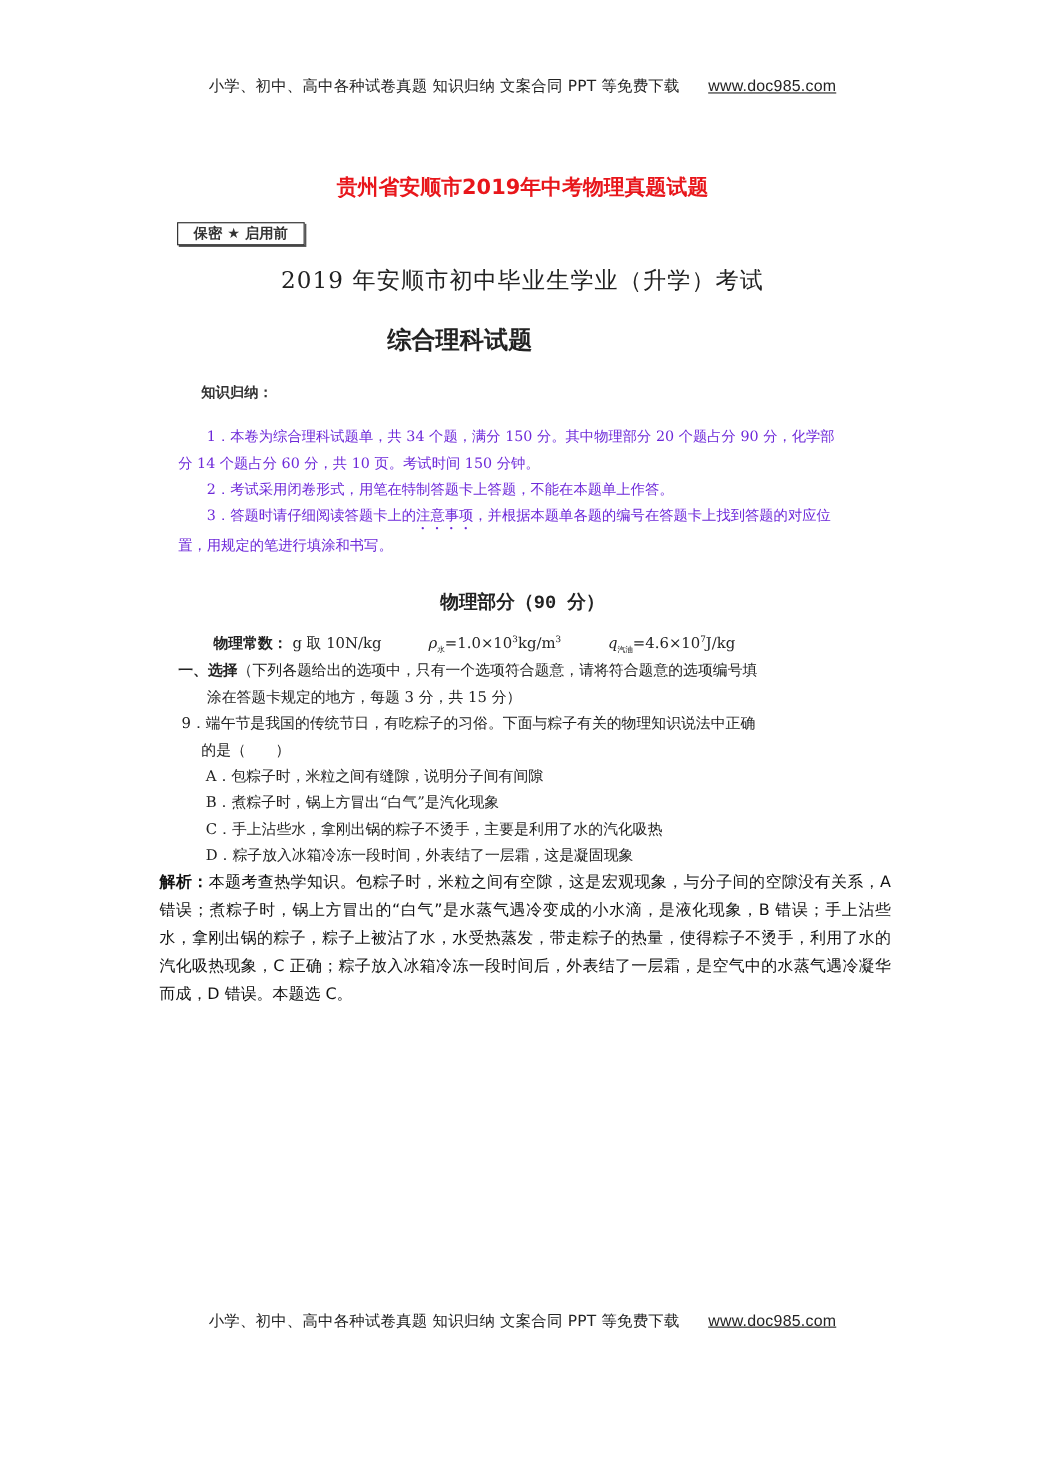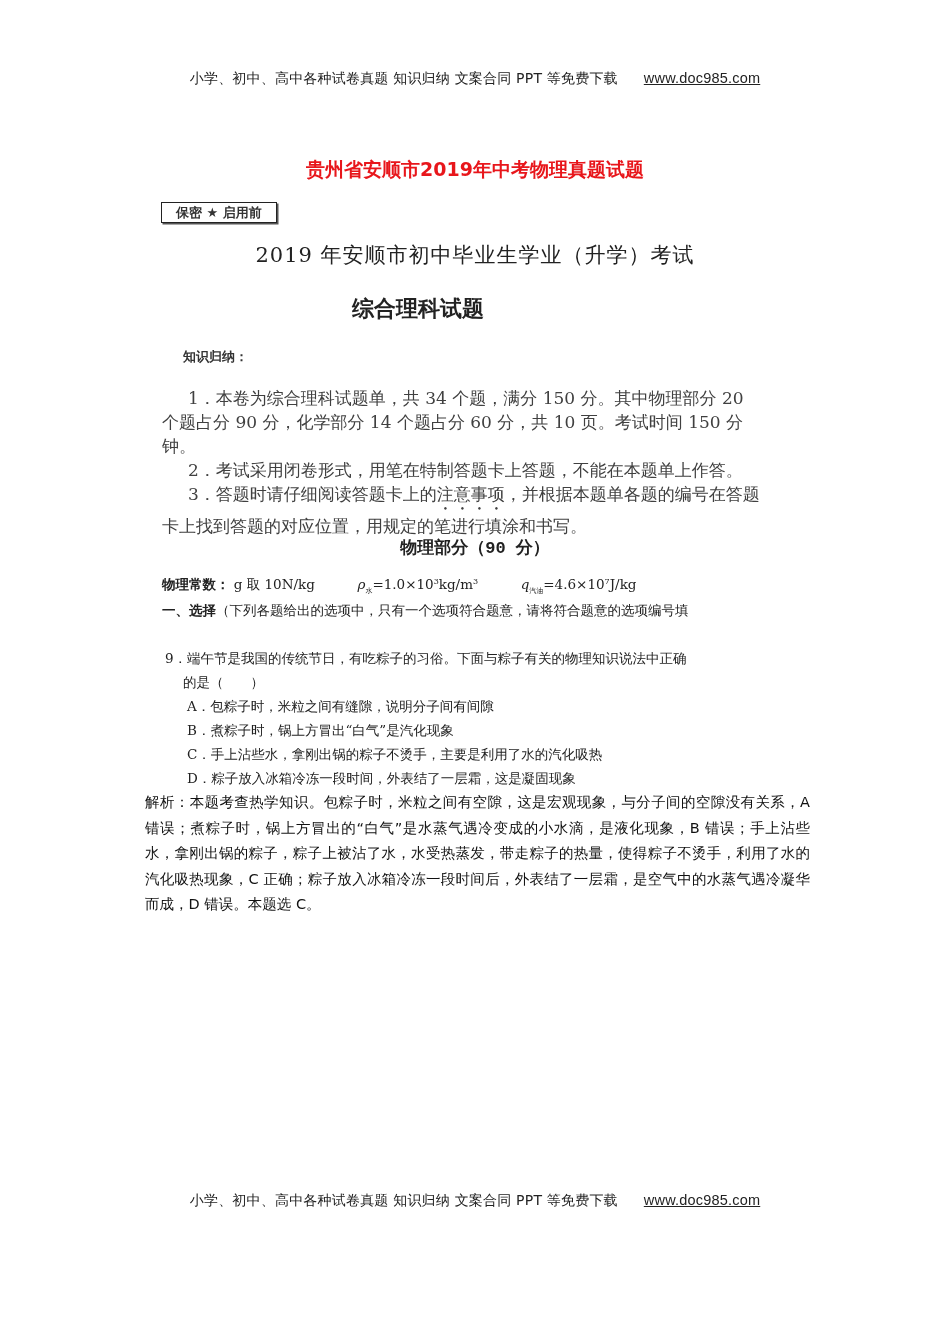--- a/index.html
+++ b/index.html
@@ -11,42 +11,42 @@
   .banner .url { margin-left: 26px; font-family: "Liberation Sans", sans-serif; font-size: 14.5px; text-decoration: underline; }
   .doc-title { top: 157px; left: 0; width: 950px; text-align: center; color: #e8161b;
                font-family: "DejaVu Sans", "Liberation Sans", sans-serif; font-weight: bold; font-size: 19px; }
   .secret-box { top: 202px; left: 161px; border: 1.5px solid #222; padding: 0 14px; height: 19px; line-height: 19px;
                 font-family: "DejaVu Sans", sans-serif; font-size: 13px; font-weight: bold; color: #333;
                 box-shadow: 1.5px 1.5px 0 #555; }
   .exam-title { top: 241px; left: 0; width: 950px; text-align: center; font-size: 21px; color: #222; letter-spacing: 1px; }
   .sub-title { top: 294px; left: 0; width: 836px; text-align: center; font-family: "DejaVu Sans", sans-serif;
                font-size: 22px; font-weight: bold; color: #222; }
   .note-head { top: 348px; left: 183px; font-family: "DejaVu Sans", sans-serif; font-size: 13px; font-weight: bold; color: #333; }
-  .notes { top: 386px; left: 162px; width: 600px; font-size: 17px; line-height: 24px; color: #404040; }
+  .notes { top: 386px; left: 162px; width: 600px; font-size: 13px; line-height: 24px; color: #6d28d9; }
   .notes p { margin: 0; }
   .notes .ind { text-indent: 26px; }
   .em-dot { text-emphasis: dot; -webkit-text-emphasis: dot; text-emphasis-position: under; -webkit-text-emphasis-position: under; }
   .phys-head { top: 536px; left: 0; width: 950px; text-align: center; font-family: Liberation Mono, monospace;
                font-size: 17px; font-weight: bold; color: #222; }
   .consts { top: 576px; left: 162px; font-size: 13.5px; color: #222; white-space: nowrap; }
-  .consts .lbl { font-family: "DejaVu Sans", sans-serif; font-weight: bold; }
+  .consts .lbl { font-family: "DejaVu Sans", sans-serif; font-weight: bold; margin-left: 32px; }
   .consts .gap { display: inline-block; width: 34px; }
   .consts sup { font-size: 8px; }
   .consts sub { font-size: 7px; }
   .section { top: 598px; left: 162px; width: 600px; font-size: 13.5px; line-height: 24px; color: #222; }
   .section p { margin: 0; }
   .section .sec-lbl { font-family: "DejaVu Sans", sans-serif; font-weight: bold; }
   .section .cont { padding-left: 26px; }
   .question { top: 646px; left: 165px; width: 600px; font-size: 13.5px; line-height: 24px; color: #222; }
   .question p { margin: 0; }
   .question .cont { padding-left: 18px; }
   .question .opt { padding-left: 22px; }
   .analysis { top: 790px; left: 145px; width: 665px; font-family: "DejaVu Sans", sans-serif; font-size: 14.5px;
               line-height: 25.5px; color: #111; text-align: justify; }
-  .analysis .lbl { font-weight: normal; }
+  .analysis .lbl { font-weight: bold; }
 </style>
 </head>
 <body>
 
 <div class="abs banner" style="top:70px;">
   <span>小学、初中、高中各种试卷真题  知识归纳  文案合同  PPT 等免费下载</span><span class="url">www.doc985.com</span>
 </div>
 
 <div class="abs doc-title">贵州省安顺市2019年中考物理真题试题</div>
 
@@ -70,20 +70,21 @@
   <span class="lbl">物理常数：</span>
   <span>g 取 10N/kg</span>
   <span class="gap"></span>
   <span><i>ρ</i><sub>水</sub><span>=1.0×10</span><sup>3</sup><span>kg/m</span><sup>3</sup></span>
   <span class="gap"></span>
   <span><i>q</i><sub>汽油</sub><span>=4.6×10</span><sup>7</sup><span>J/kg</span></span>
 </div>
 
 <div class="abs section">
   <p><span class="sec-lbl">一、选择</span><span>（下列各题给出的选项中，只有一个选项符合题意，请将符合题意的选项编号填</span></p>
+  <p class="cont">涂在答题卡规定的地方，每题 3 分，共 15 分）</p>
 </div>
 
 <div class="abs question">
   <p>9．端午节是我国的传统节日，有吃粽子的习俗。下面与粽子有关的物理知识说法中正确</p>
   <p class="cont">的是（　　）</p>
   <p class="opt">A．包粽子时，米粒之间有缝隙，说明分子间有间隙</p>
   <p class="opt">B．煮粽子时，锅上方冒出“白气”是汽化现象</p>
   <p class="opt">C．手上沾些水，拿刚出锅的粽子不烫手，主要是利用了水的汽化吸热</p>
   <p class="opt">D．粽子放入冰箱冷冻一段时间，外表结了一层霜，这是凝固现象</p>
 </div>

